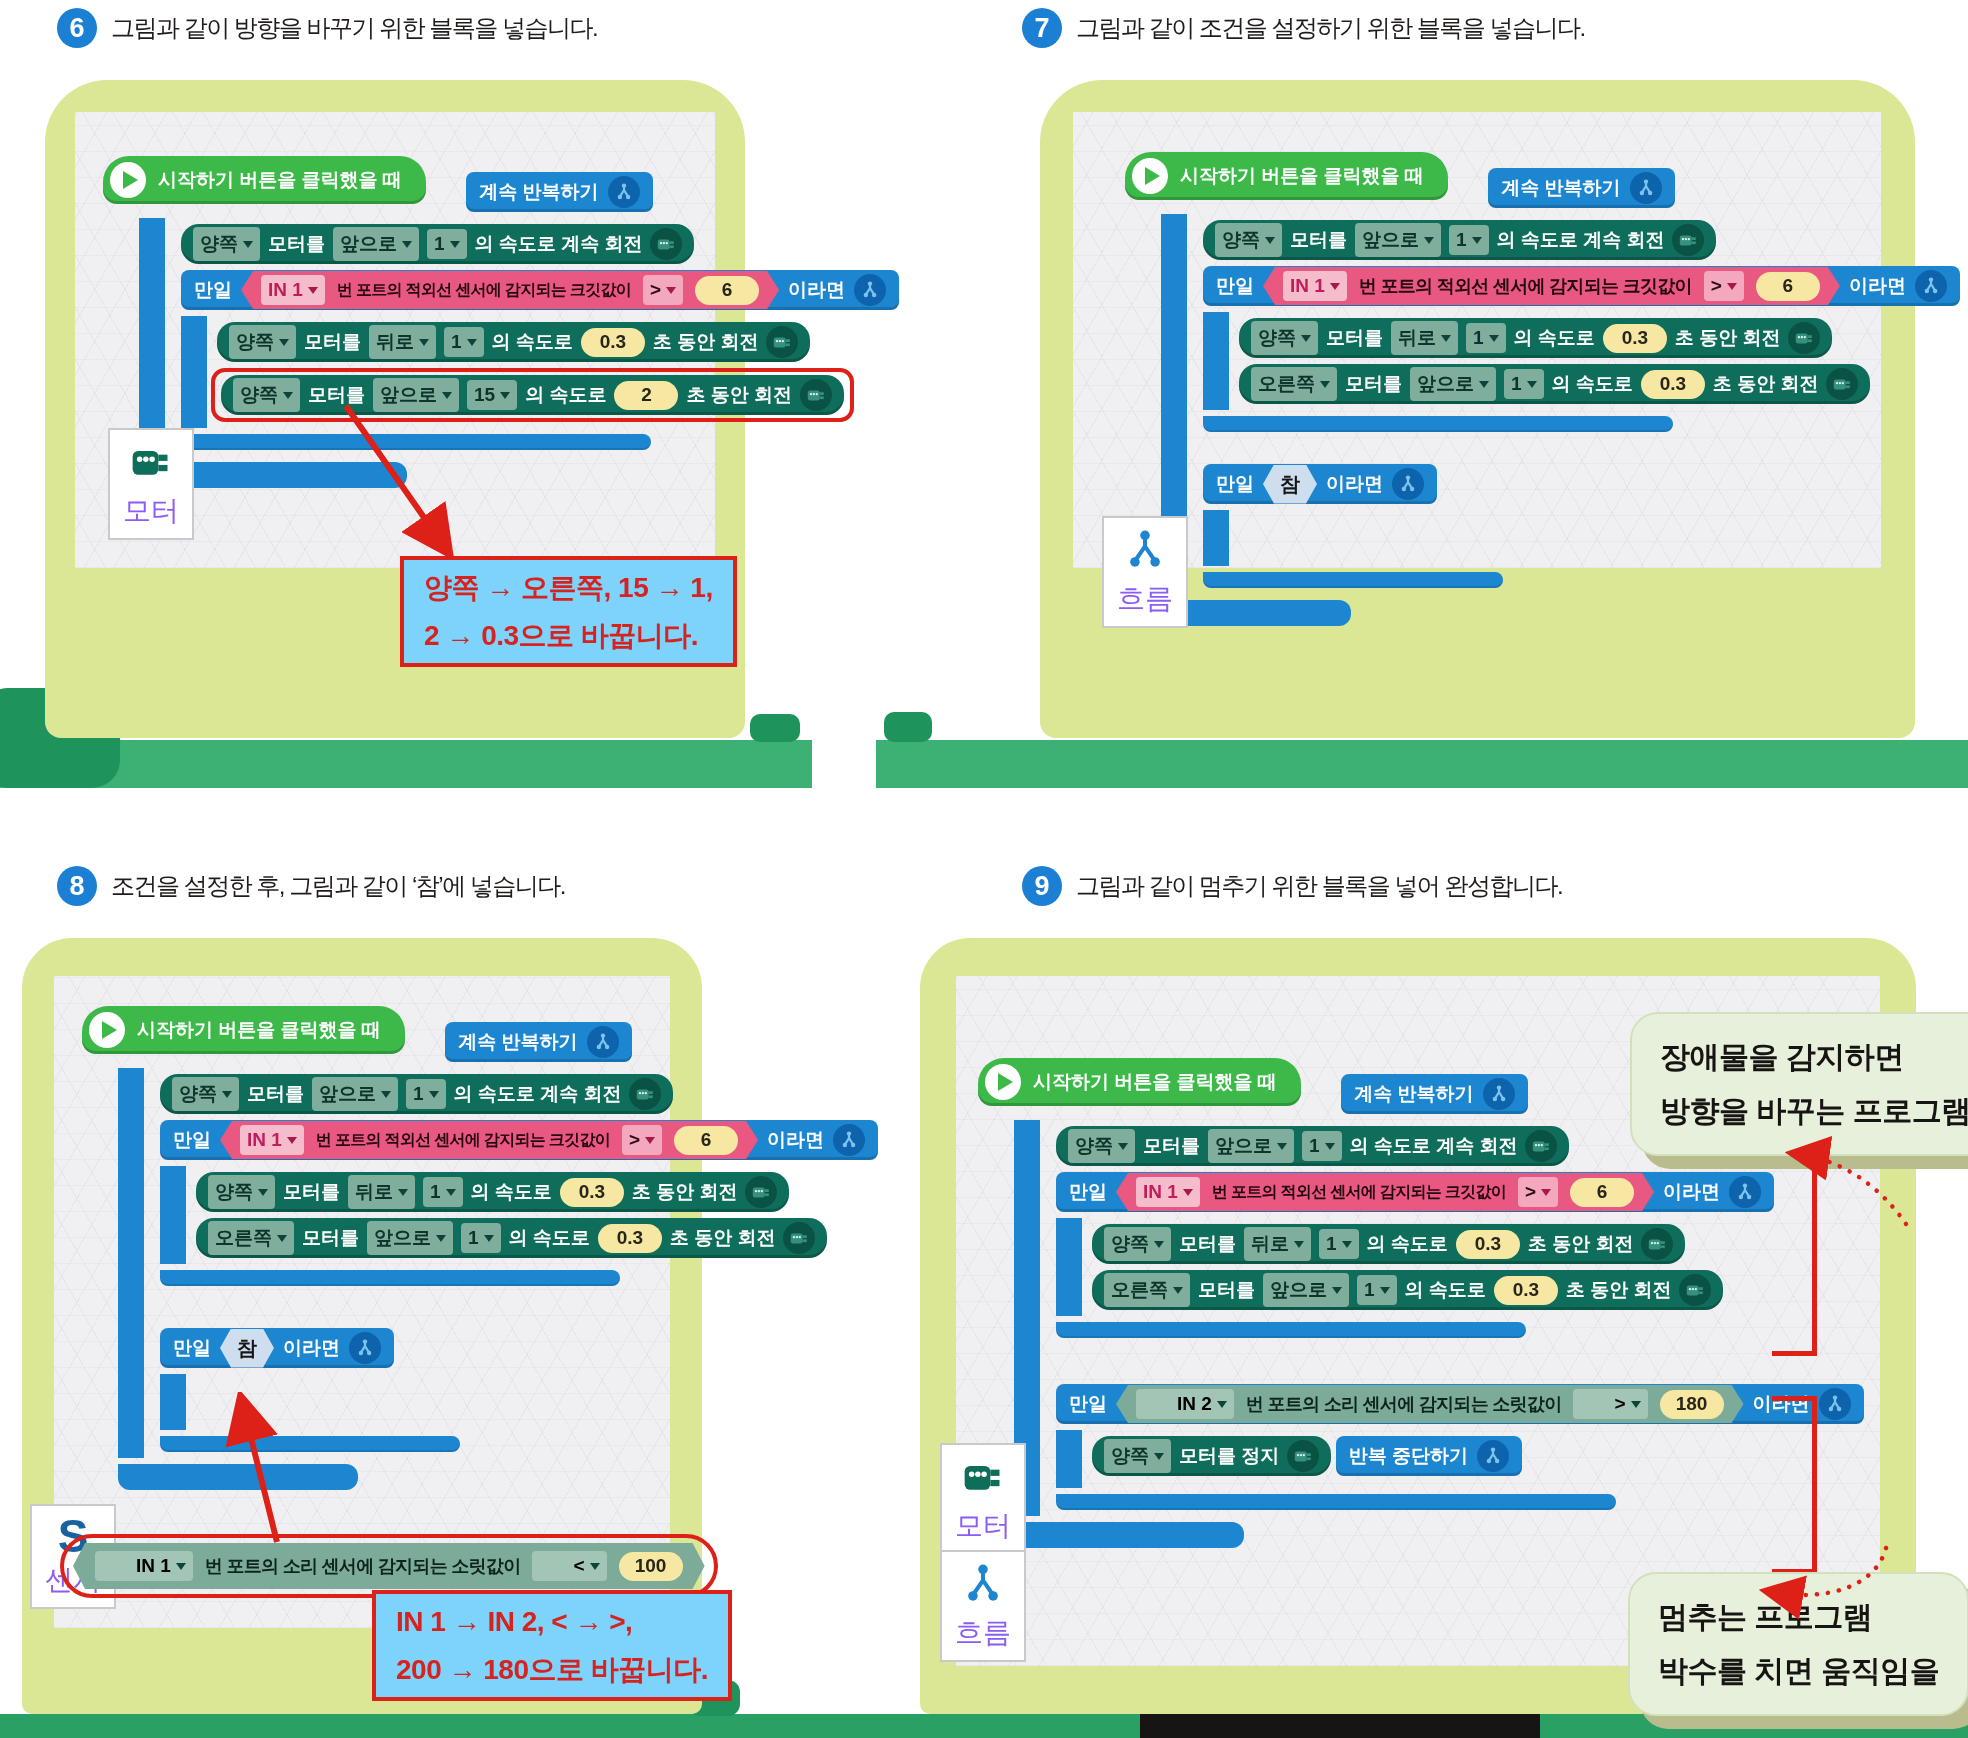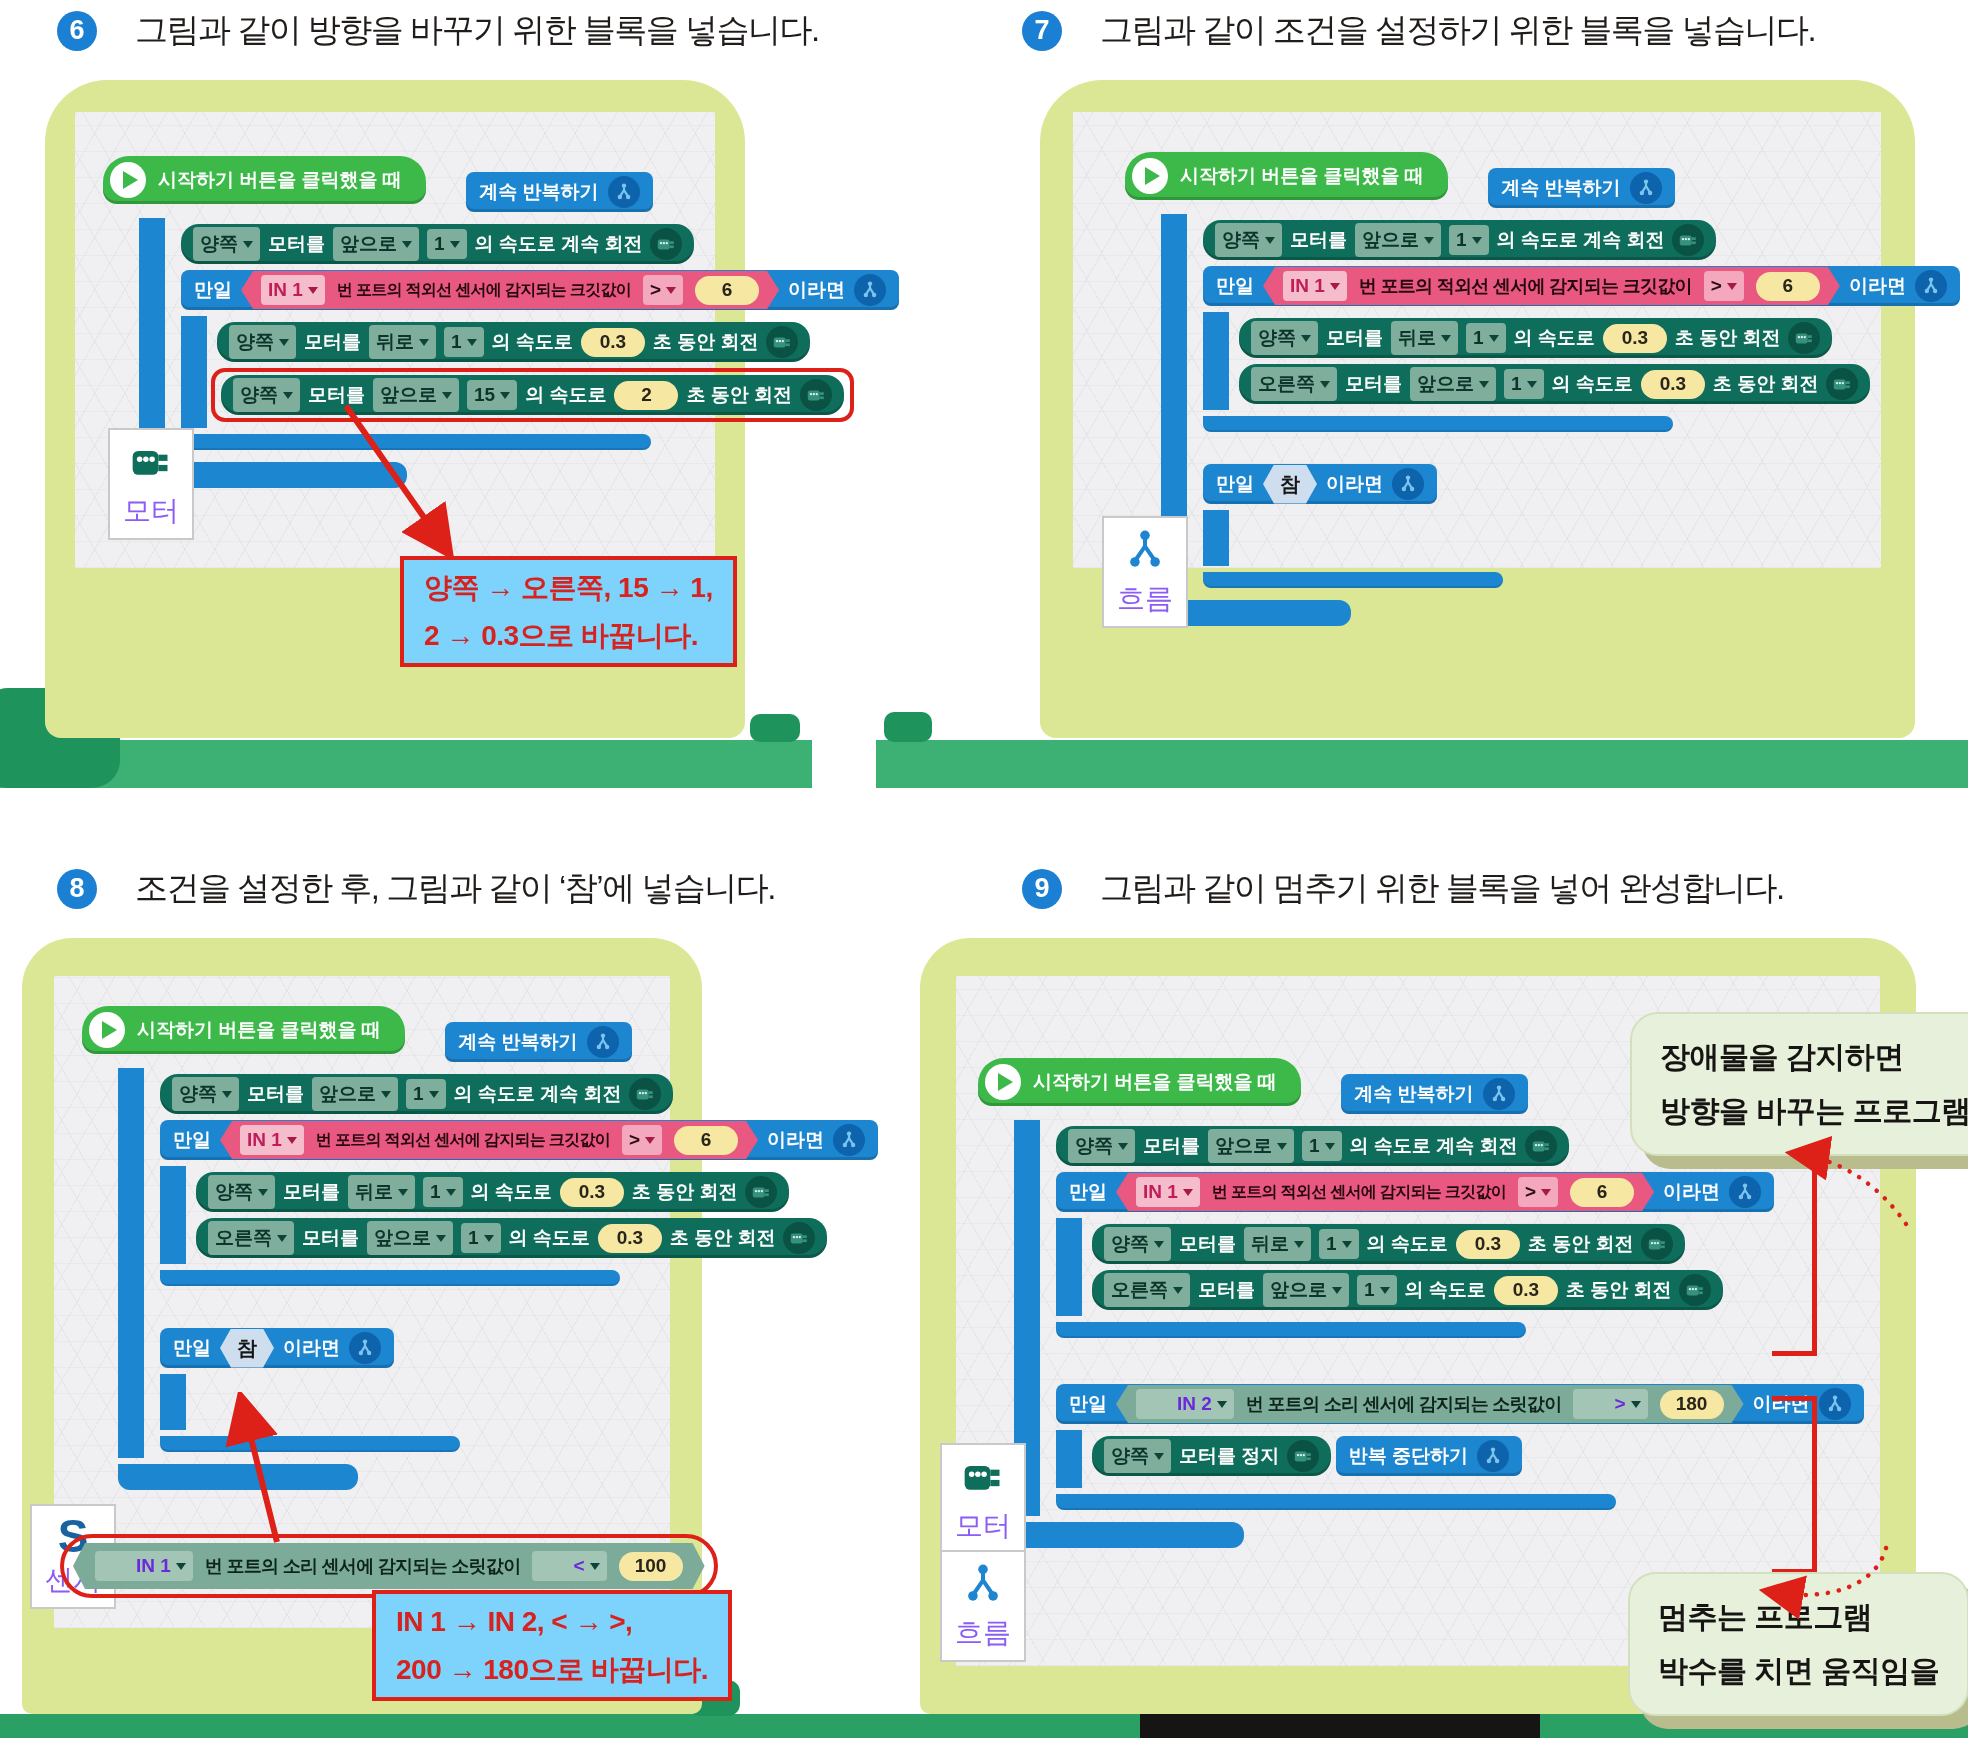--- a/index.html
+++ b/index.html
@@ -3,21 +3,21 @@
 <meta charset="utf-8">
 <style>
   html,body{margin:0;padding:0;background:#fff;}
   .page{position:relative;width:1968px;height:1738px;background:#ffffff;overflow:hidden;
         font-family:"Liberation Sans","DejaVu Sans",sans-serif;}
 
   
   .step{position:absolute;display:flex;align-items:center;gap:14px;z-index:3;}
   .stepnum{width:40px;height:40px;border-radius:50%;background:#1b80d3;color:#fff;
            font-weight:bold;font-size:27px;display:flex;align-items:center;justify-content:center;}
-  .steptitle{font-size:33px;color:#201c1a;letter-spacing:-1.5px;margin-left:24px;}
+  .steptitle{font-size:24px;color:#201c1a;letter-spacing:-1.5px;}
 
   
   .deskbar{position:absolute;background:#3cb173;z-index:0;}
   .blob{position:absolute;background:#1e935c;border-radius:28px;z-index:1;}
   .head{position:absolute;background:#171514;border-radius:48% 48% 0 0;z-index:2;}
 
   
   .panel{position:absolute;background:#dce795;border-radius:62px 62px 16px 16px;z-index:2;}
   .ws{position:absolute;background-color:#f0f0f2;
       background-image:
@@ -45,21 +45,21 @@
   .foot{background:#1d86d0;height:16px;border-radius:0 9px 9px 9px;box-shadow:inset 0 -2px 0 rgba(0,0,0,.12);}
   .rfoot{height:26px;margin-left:36px;border-radius:0 12px 12px 12px;background:#1d86d0;}
   .spacer{height:44px;width:260px;}
 
   
   .dd{display:inline-flex;align-items:center;gap:5px;padding:4px 7px;border-radius:4px;
       font-weight:bold;font-size:19px;white-space:nowrap;}
   .ddm{background:#7fae9d;color:#0d352b;}
   .ddp{background:#f5bccb;color:#c01d5a;}
   .ddp2{background:#f3a8bd;color:#2c0b16;}
-  .dds{background:#a2c5b6;color:#6d28d9;padding-left:41px;}
+  .dds{background:#a2c5b6;color:#000000;padding-left:41px;}
   .tri{width:0;height:0;border-left:5px solid transparent;border-right:5px solid transparent;border-top:7px solid #0d4438;display:inline-block;}
   .tp{border-top-color:#a81848;}
 
   .oval{background:#f6e8a2;color:#2a251a;border-radius:999px;min-width:46px;height:29px;
         display:inline-flex;align-items:center;justify-content:center;font-weight:bold;font-size:19px;padding:0 9px;}
 
   
   .hex{clip-path:polygon(12px 0,calc(100% - 12px) 0,100% 50%,calc(100% - 12px) 100%,12px 100%,0 50%);
        display:inline-flex;align-items:center;gap:12px;padding:4px 20px;white-space:nowrap;}
   .pink{background:#e85880;}

